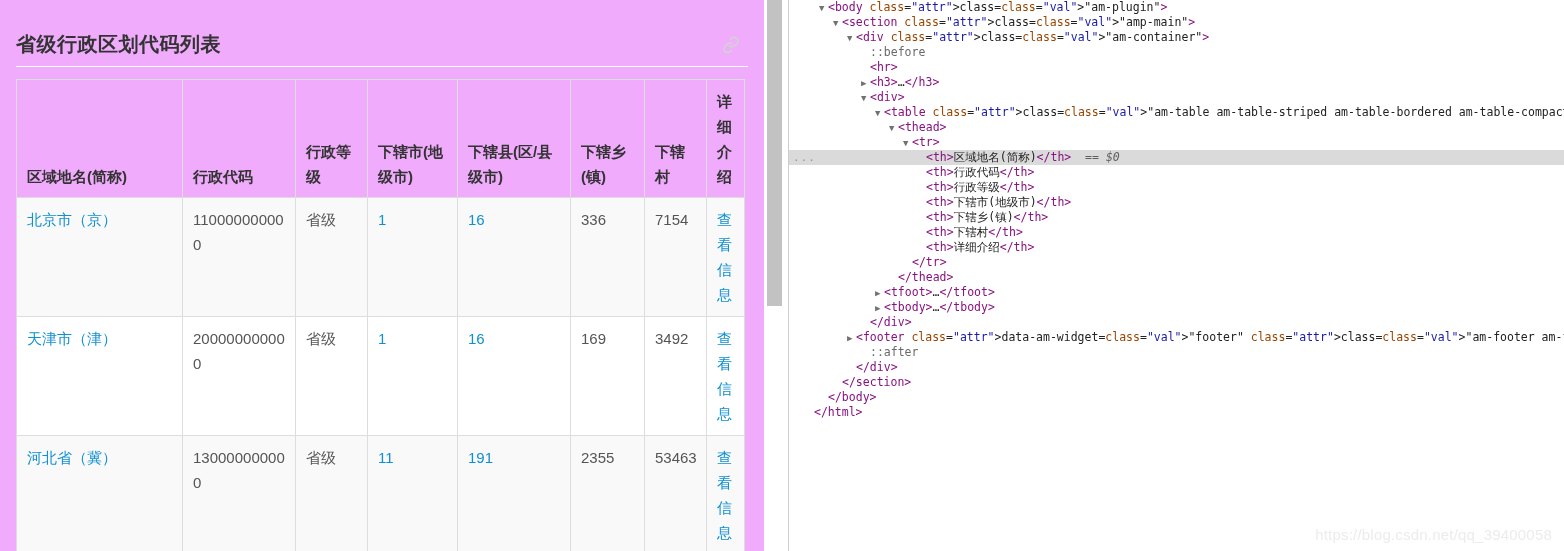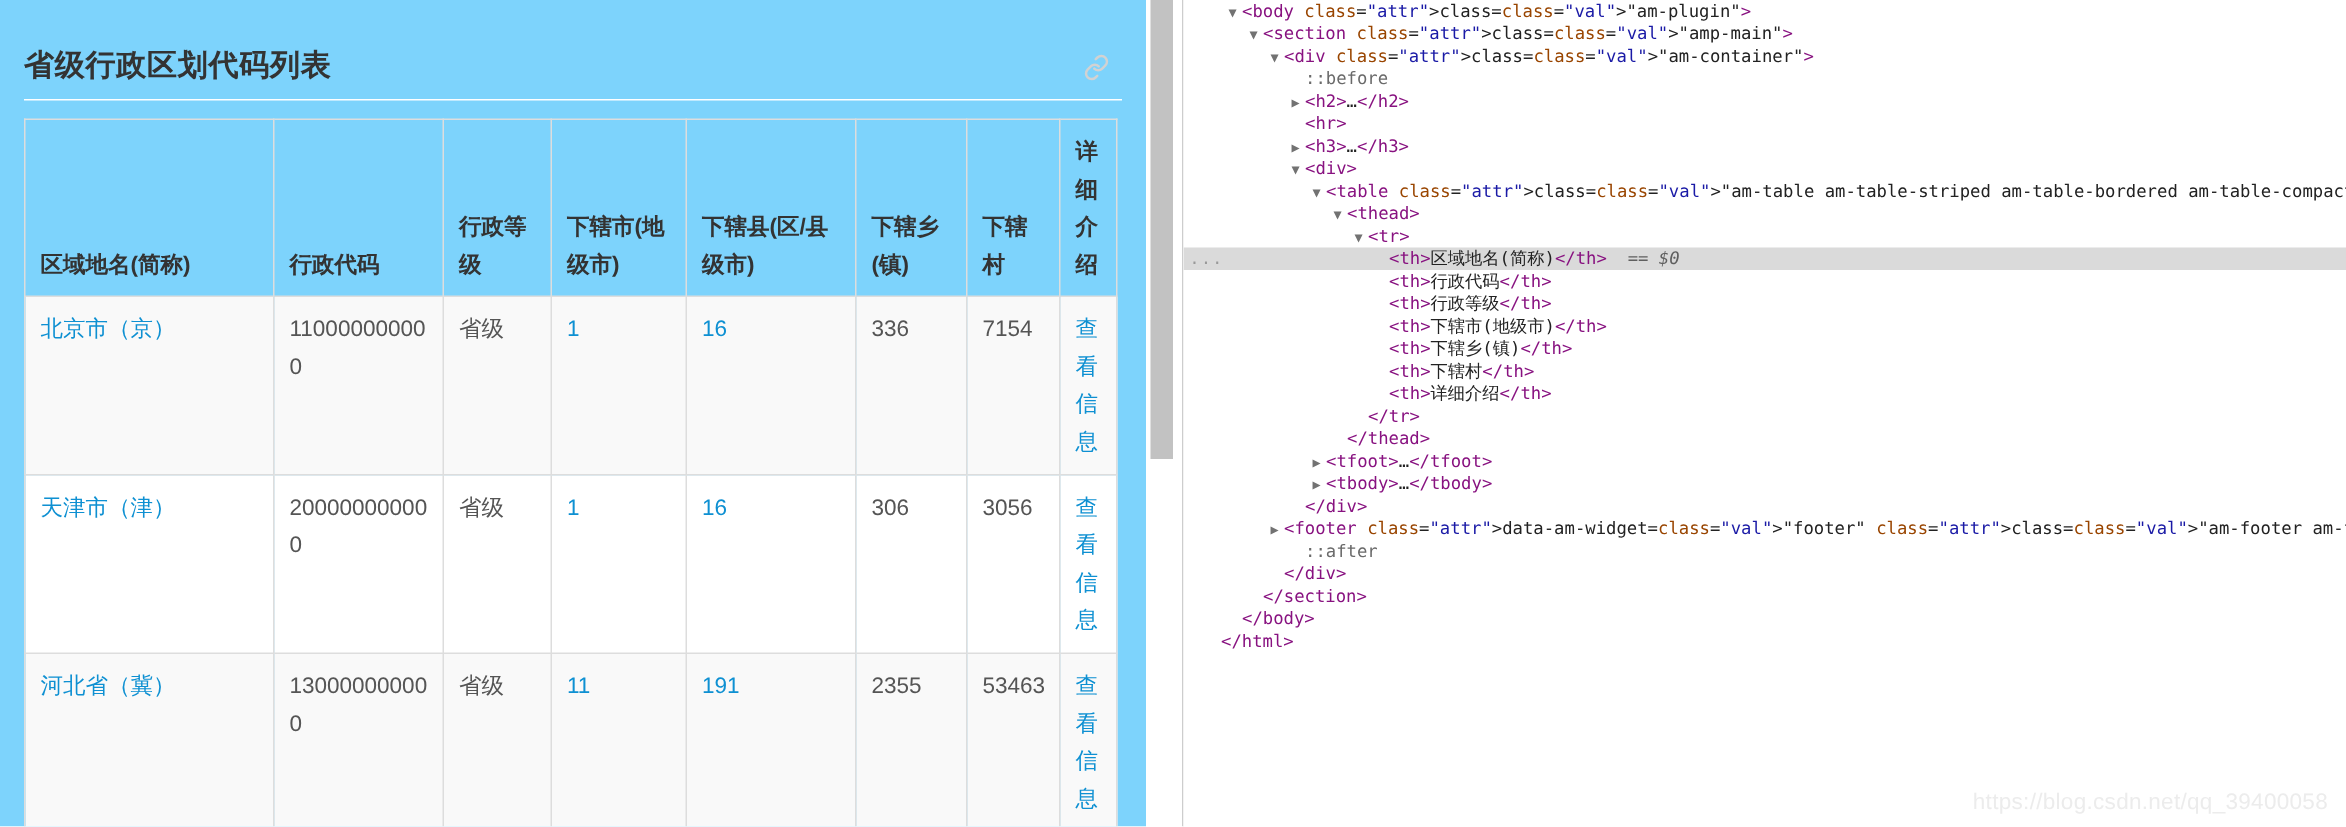--- a/index.html
+++ b/index.html
@@ -10,21 +10,21 @@
     background: #ffffff;
     font-family: "Liberation Sans", "DejaVu Sans", sans-serif;
   }
 
   #root { position: relative; width: 1564px; height: 551px; background: #fff; }
 
   
   #page-pane {
     position: absolute; left: 0; top: 0;
     width: 764px; height: 551px;
-    background: #7dd3fc;
+    background: #f0abfc;
     overflow: hidden;
   }
   #page-inner {
     position: relative;
     width: 764px;
     padding: 0 16px;
   }
   .page-title-row {
     position: relative;
     margin: 0;
@@ -230,22 +230,22 @@
               <td>336</td>
               <td>7154</td>
               <td><a>查看信息</a></td>
             </tr>
             <tr>
               <td><a>天津市（津）</a></td>
               <td>200000000000</td>
               <td>省级</td>
               <td><a>1</a></td>
               <td><a>16</a></td>
-              <td>306</td>
-              <td>3056</td>
+              <td>169</td>
+              <td>3492</td>
               <td><a>查看信息</a></td>
             </tr>
             <tr>
               <td><a>河北省（冀）</a></td>
               <td>130000000000</td>
               <td>省级</td>
               <td><a>11</a></td>
               <td><a>191</a></td>
               <td>2355</td>
               <td>53463</td>
@@ -262,21 +262,20 @@
   </div>
 
   <div id="pane-divider"></div>
 
   <div id="devtools-pane">
     <div id="dom-tree">
         <div class="dt-line"><span style="display:inline-block;width:24px"></span><span class="tri open"></span><span><span class="punc">&lt;</span><span class="tag">body</span> <span <span="" class="attr">class</span>=<span class="val">"attr"</span>&gt;class</span>=<span <span="" class="attr">class</span>=<span class="val">"val"</span>&gt;"am-plugin"<span class="punc">&gt;</span></div>
         <div class="dt-line"><span style="display:inline-block;width:38px"></span><span class="tri open"></span><span><span class="punc">&lt;</span><span class="tag">section</span> <span <span="" class="attr">class</span>=<span class="val">"attr"</span>&gt;class</span>=<span <span="" class="attr">class</span>=<span class="val">"val"</span>&gt;"amp-main"<span class="punc">&gt;</span></div>
         <div class="dt-line"><span style="display:inline-block;width:52px"></span><span class="tri open"></span><span><span class="punc">&lt;</span><span class="tag">div</span> <span <span="" class="attr">class</span>=<span class="val">"attr"</span>&gt;class</span>=<span <span="" class="attr">class</span>=<span class="val">"val"</span>&gt;"am-container"<span class="punc">&gt;</span></div>
         <div class="dt-line"><span style="display:inline-block;width:66px"></span><span class="tri none"></span><span><span class="pseudo">::before</span></span></div>
-        <div class="dt-line"><span style="display:inline-block;width:66px"></span><span class="tri closed"></span><span><span class="punc">&lt;</span><span class="tag">h2</span><span class="punc">&gt;</span>…<span class="punc">&lt;/</span><span class="tag">h2</span><span class="punc">&gt;</span></span></div>
         <div class="dt-line"><span style="display:inline-block;width:66px"></span><span class="tri none"></span><span><span class="punc">&lt;</span><span class="tag">hr</span><span class="punc">&gt;</span></span></div>
         <div class="dt-line"><span style="display:inline-block;width:66px"></span><span class="tri closed"></span><span><span class="punc">&lt;</span><span class="tag">h3</span><span class="punc">&gt;</span>…<span class="punc">&lt;/</span><span class="tag">h3</span><span class="punc">&gt;</span></span></div>
         <div class="dt-line"><span style="display:inline-block;width:66px"></span><span class="tri open"></span><span><span class="punc">&lt;</span><span class="tag">div</span><span class="punc">&gt;</span></span></div>
         <div class="dt-line"><span style="display:inline-block;width:80px"></span><span class="tri open"></span><span><span class="punc">&lt;</span><span class="tag">table</span> <span <span="" class="attr">class</span>=<span class="val">"attr"</span>&gt;class</span>=<span <span="" class="attr">class</span>=<span class="val">"val"</span>&gt;"am-table am-table-striped am-table-bordered am-table-compact" =&gt;id==&gt;"example"</div>
         <div class="dt-line"><span style="display:inline-block;width:94px"></span><span class="tri open"></span><span><span class="punc">&lt;</span><span class="tag">thead</span><span class="punc">&gt;</span></span></div>
         <div class="dt-line"><span style="display:inline-block;width:108px"></span><span class="tri open"></span><span><span class="punc">&lt;</span><span class="tag">tr</span><span class="punc">&gt;</span></span></div>
         <div class="dt-line selected"><span class="sel-dots">...</span><span style="display:inline-block;width:122px"></span><span class="tri none"></span><span><span class="punc">&lt;</span><span class="tag">th</span><span class="punc">&gt;</span>区域地名(简称)<span class="punc">&lt;/</span><span class="tag">th</span><span class="punc">&gt;</span>  <span class="dollar">== $0</span></span></div>
         <div class="dt-line"><span style="display:inline-block;width:122px"></span><span class="tri none"></span><span><span class="punc">&lt;</span><span class="tag">th</span><span class="punc">&gt;</span>行政代码<span class="punc">&lt;/</span><span class="tag">th</span><span class="punc">&gt;</span></span></div>
         <div class="dt-line"><span style="display:inline-block;width:122px"></span><span class="tri none"></span><span><span class="punc">&lt;</span><span class="tag">th</span><span class="punc">&gt;</span>行政等级<span class="punc">&lt;/</span><span class="tag">th</span><span class="punc">&gt;</span></span></div>
         <div class="dt-line"><span style="display:inline-block;width:122px"></span><span class="tri none"></span><span><span class="punc">&lt;</span><span class="tag">th</span><span class="punc">&gt;</span>下辖市(地级市)<span class="punc">&lt;/</span><span class="tag">th</span><span class="punc">&gt;</span></span></div>

